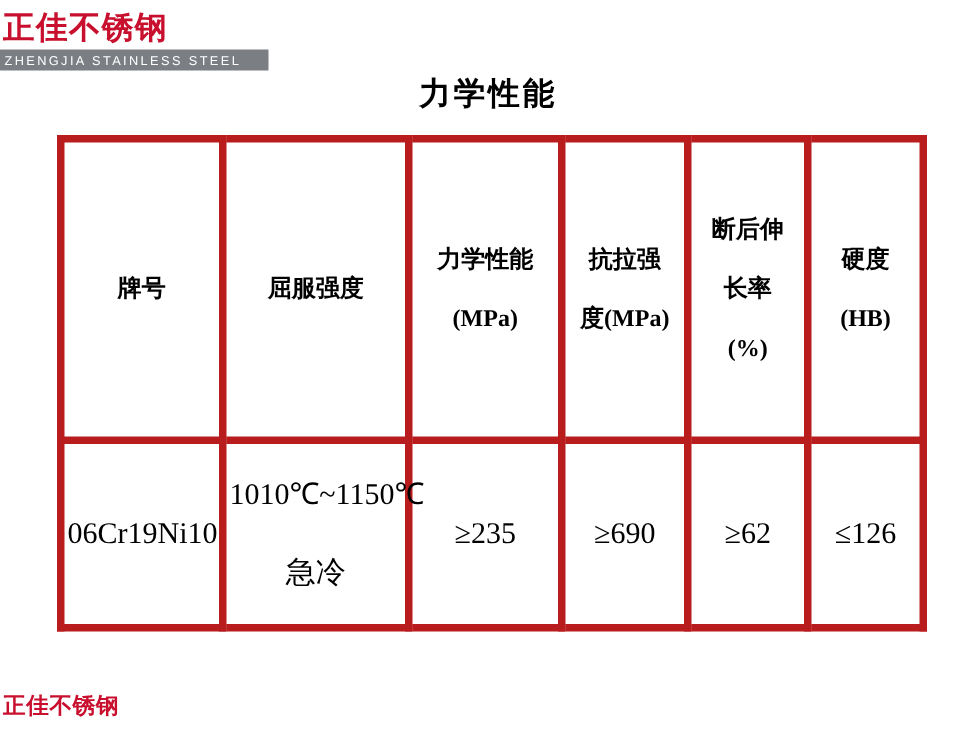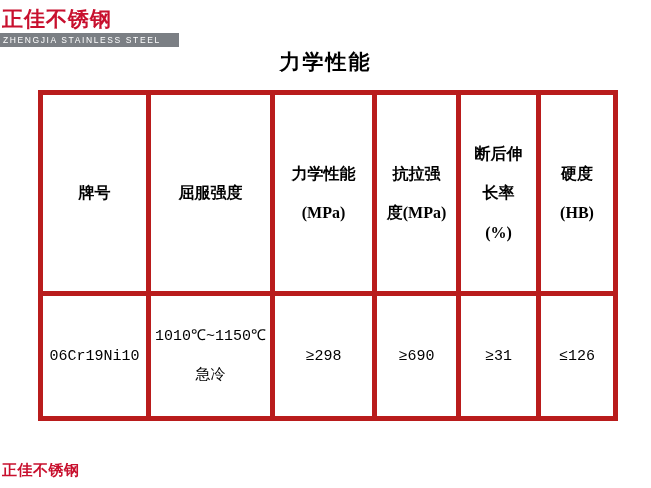--- a/index.html
+++ b/index.html
@@ -89,24 +89,24 @@
   table.spec thead th {
     height: 196px;
     font-weight: bold;
     font-size: 16px;
     line-height: 2.45;
     padding: 0 3px;
   }
   table.spec tbody td {
     height: 120px;
     font-weight: normal;
-    font-size: 15px;
+    font-size: 20px;
     line-height: 2.6;
     padding: 0 2px;
-    font-family: Liberation Mono, monospace;
+    font-family: Liberation Serif, serif;
   }
   .col-1 { width: 108px; }
   .col-2 { width: 124px; }
   .col-3 { width: 102px; }
   .col-4 { width: 84px; }
   .col-5 { width: 80px; }
   .col-6 { width: 77px; }
   .cell-line {
     display: block;
   }
@@ -163,20 +163,20 @@
         </th>
       </tr>
     </thead>
     <tbody>
       <tr>
         <td>06Cr19Ni10</td>
         <td>
           <span class="cell-line">1010℃~1150℃</span>
           <span class="cell-line">急冷</span>
         </td>
-        <td>≥298</td>
+        <td>≥235</td>
         <td>≥690</td>
-        <td>≥31</td>
+        <td>≥62</td>
         <td>≤126</td>
       </tr>
     </tbody>
   </table>
 </div>
 
 </body></html>

